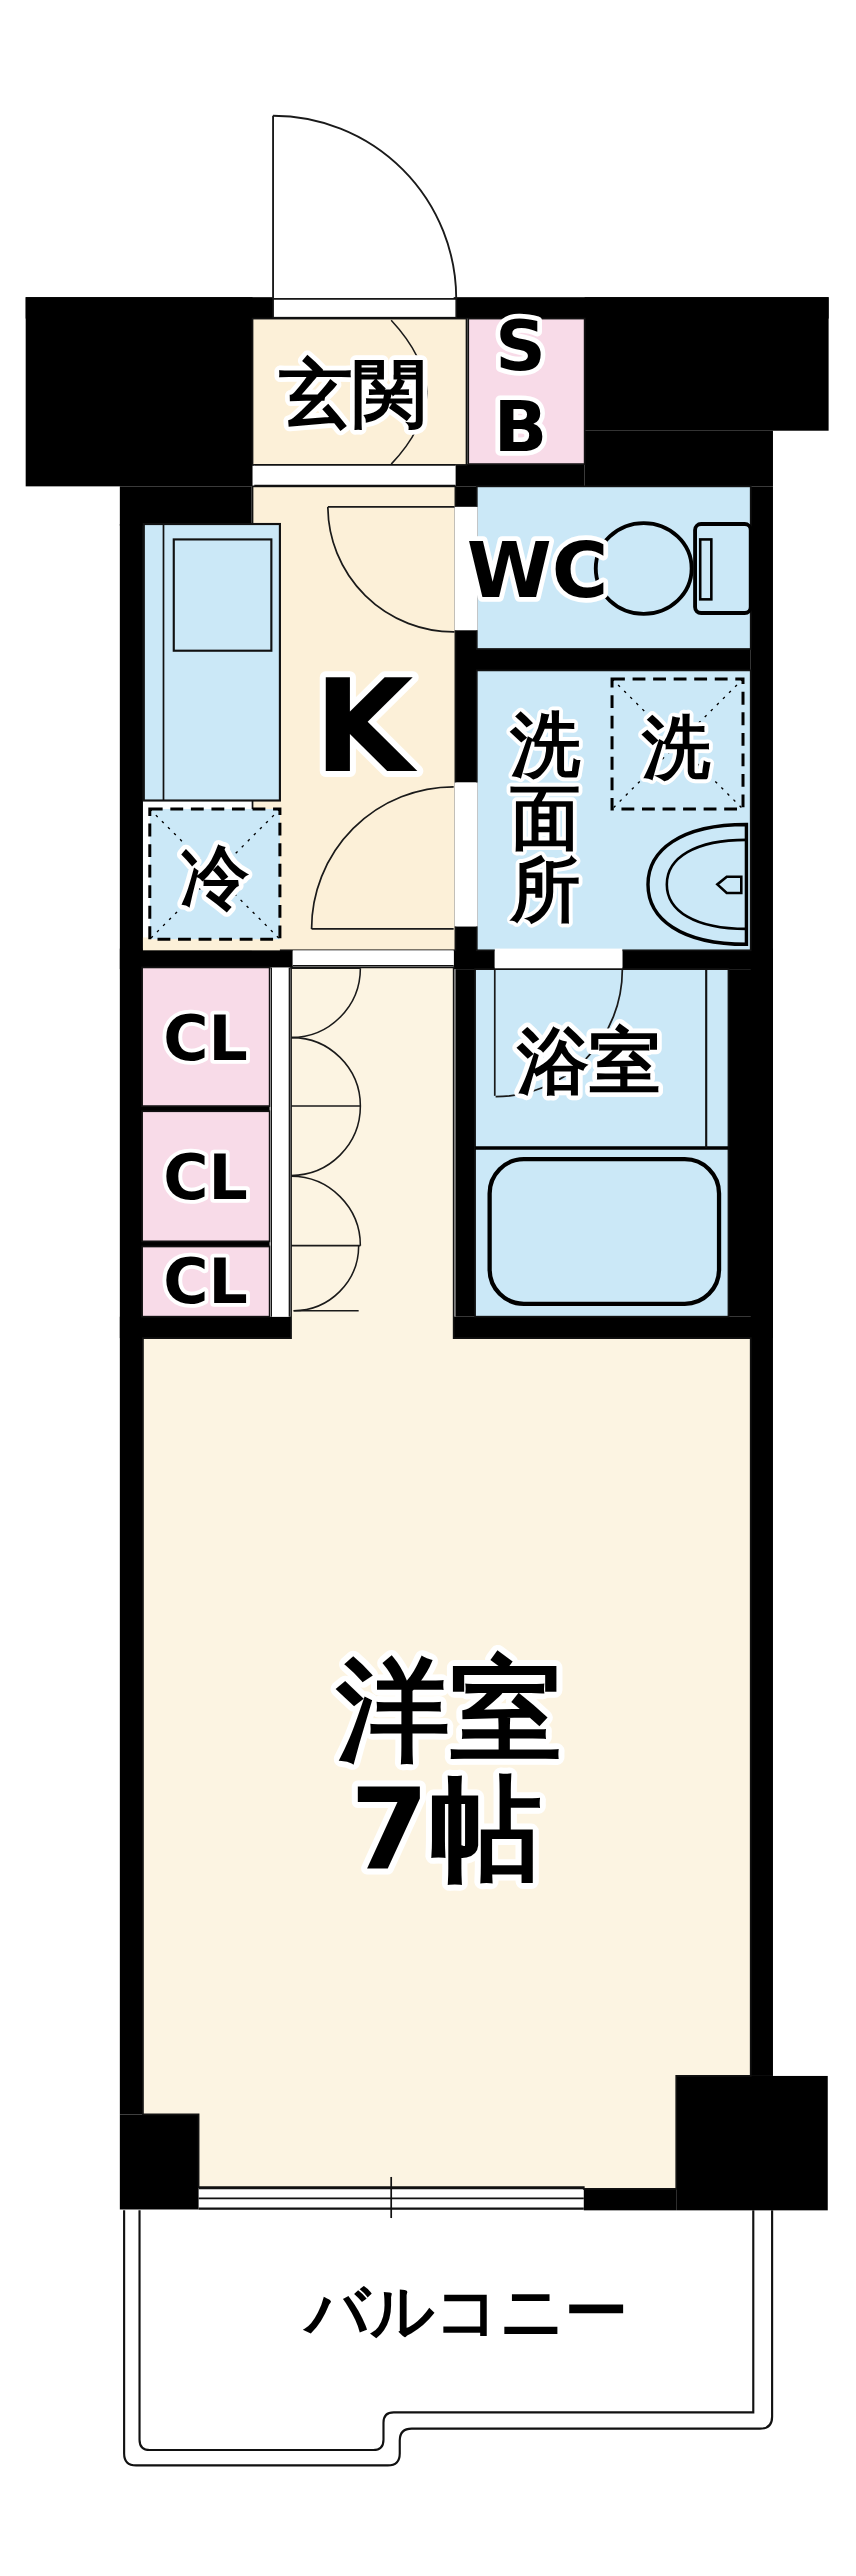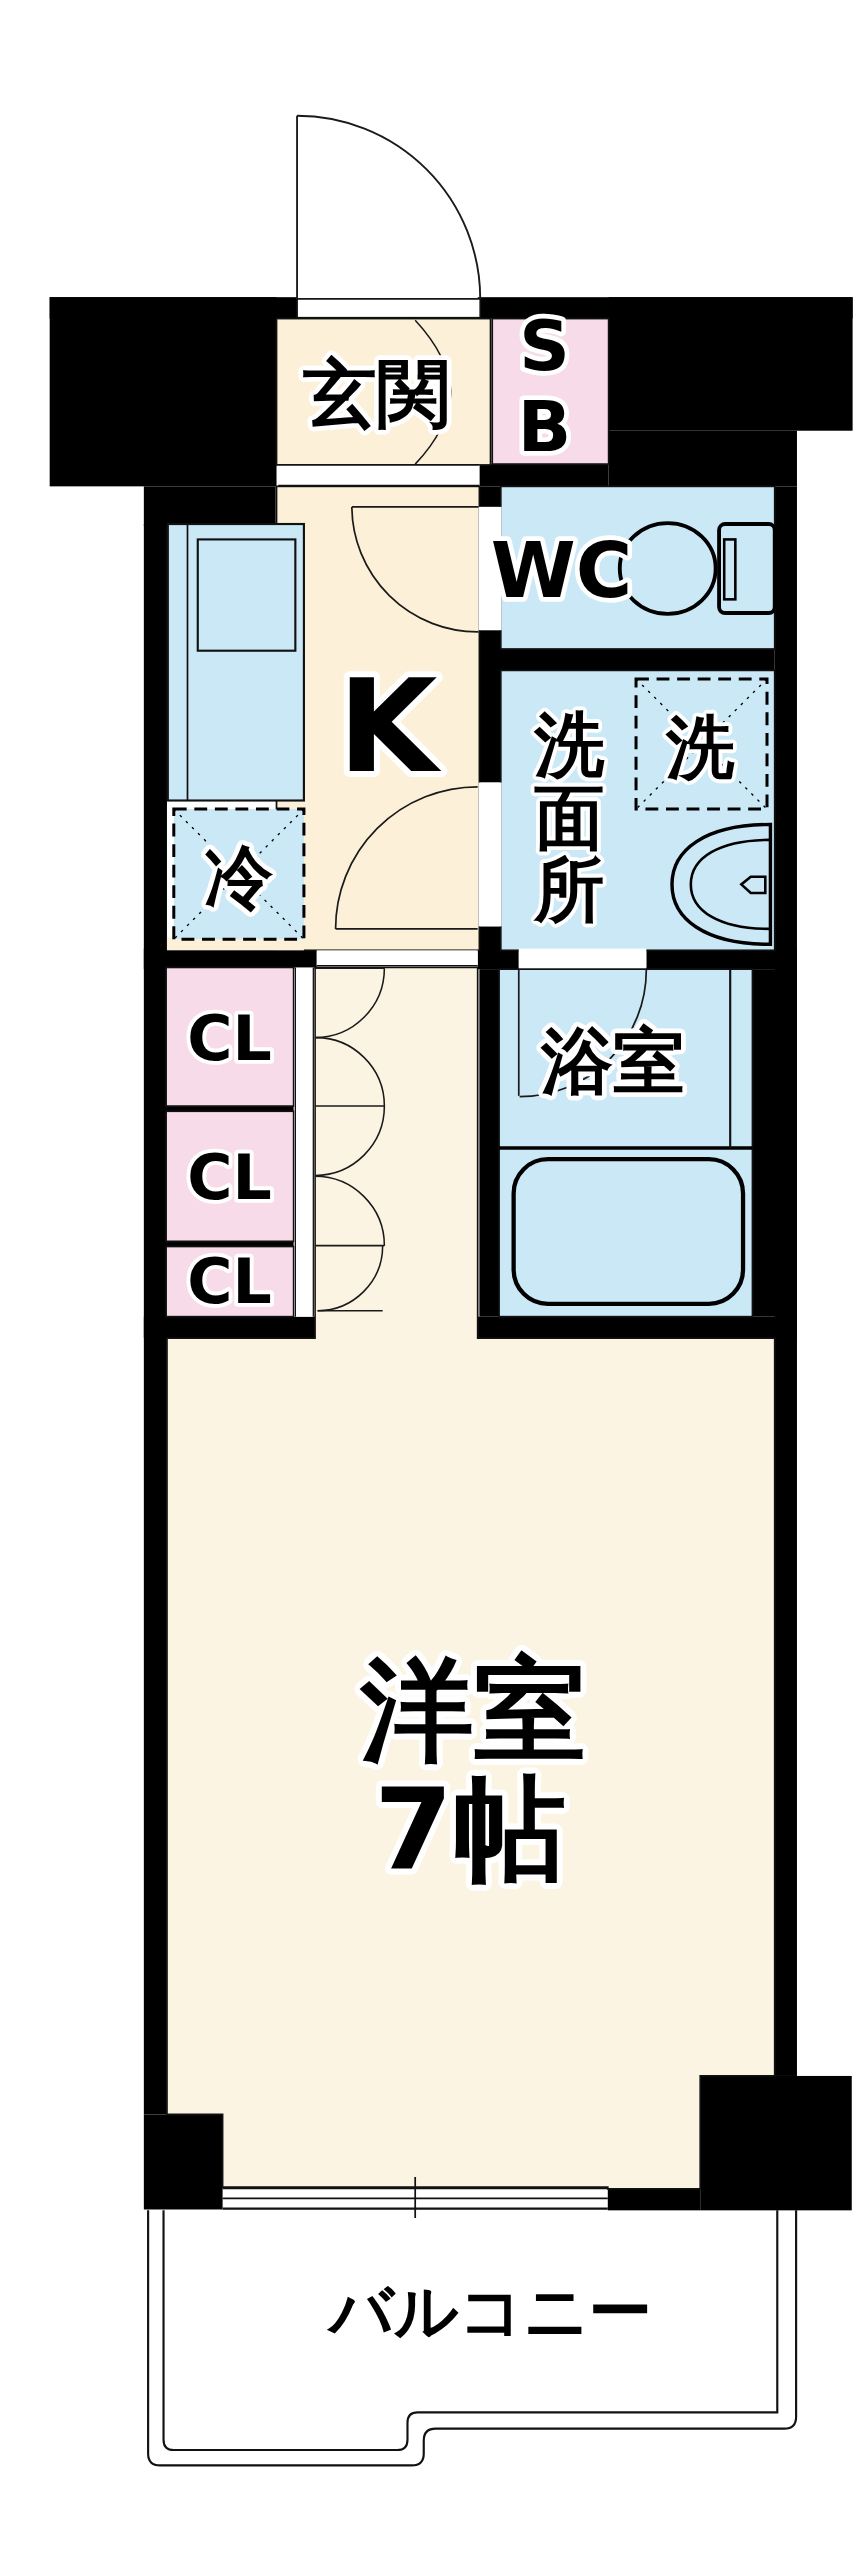--- a/index.html
+++ b/index.html
@@ -1,16 +1,16 @@
 <!DOCTYPE html>
 <html style="font-size:13.7px"><head>
 <meta charset="utf-8">
 <style>
   html,body{margin:0;padding:0;background:#ffffff;}
-  .canvas{position:relative;width:791px;height:2576px;background:#ffffff;font-family:"DejaVu Sans",sans-serif;margin-left:24px;}
+  .canvas{position:relative;width:791px;height:2576px;background:#ffffff;font-family:"DejaVu Sans",sans-serif;}
   svg{display:block;}
   .lbl{font-family:"DejaVu Sans","Liberation Sans",sans-serif;font-weight:bold;fill:#000;
        paint-order:stroke;stroke:#ffffff;stroke-linejoin:round;}
   .halo12{stroke-width:14px;}
   .halo10{stroke-width:11px;}
   .halo8{stroke-width:9px;}
 </style>
 </head>
 <body>
 

